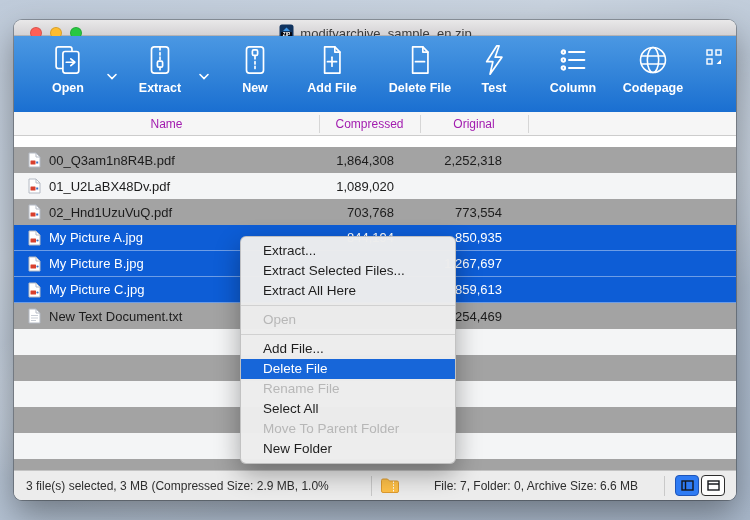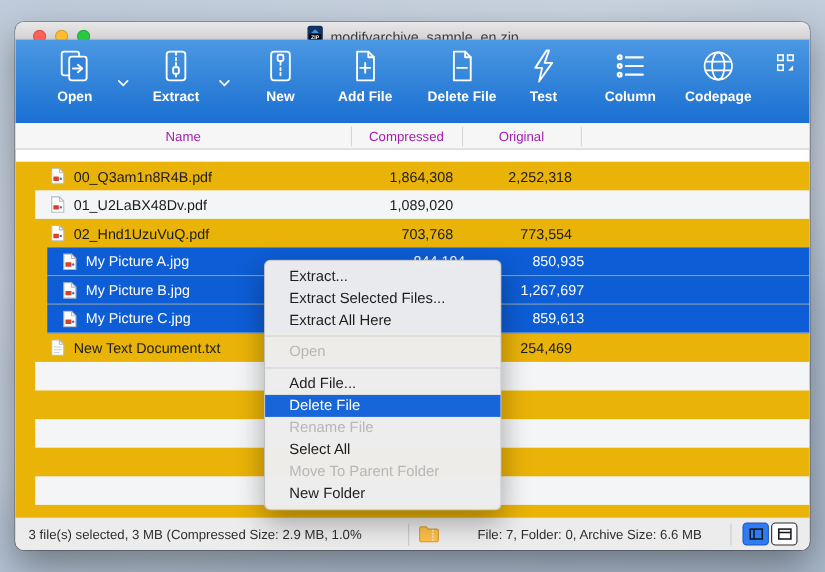--- a/index.html
+++ b/index.html
@@ -38,24 +38,24 @@
   
   .thead { position:relative; height:24px; background:#f6f6f6; border-bottom:1px solid #cdcdcd;
            font-size:12px; color:#a21caf; }
   .th { position:absolute; top:0; height:24px; display:flex; align-items:center; justify-content:center; }
   .th-name { left:0; width:305px; }
   .th-compressed { left:305px; width:101px; }
   .th-original { left:406px; width:108px; }
   .th-div { position:absolute; top:3px; height:18px; width:1px; background:#d6d6d6; }
 
   
-  .rows { position:absolute; left:0; top:127px; width:722px; height:323px; background:#eab308; overflow:hidden;padding-left:18px; }
+  .rows { position:absolute; left:0; top:127px; width:722px; height:323px; background:#a3a3a3; overflow:hidden; }
   .row { position:relative; height:26px; display:flex; align-items:center; font-size:13px; color:#1c1c1c; }
   .row.alt { background:#f4f5f6; }
-  .row.selected { background:#0d5dd6; color:#fff; border-bottom:1px solid rgba(255,255,255,.4);margin-left:11px; }
+  .row.selected { background:#0d5dd6; color:#fff; border-bottom:1px solid rgba(255,255,255,.4); }
   .row .ficon { position:absolute; left:14px; top:5px; }
   .cell-name { position:absolute; left:35px; white-space:nowrap; }
   .cell-compressed { position:absolute; left:230px; width:150px; text-align:right; }
   .cell-original { position:absolute; left:380px; width:108px; text-align:right; }
   .stripe { height:26px; } .stripe.alt { background:#f4f5f6; }
 
   
   .statusbar { position:absolute; left:0; bottom:0; width:722px; height:30px;
                background:#ececec; border-top:1px solid #c3c3c3; font-size:12px; color:#2e2e2e; }
   .sb-left { position:absolute; left:12px; top:0; height:30px; display:flex; align-items:center; white-space:nowrap; }

